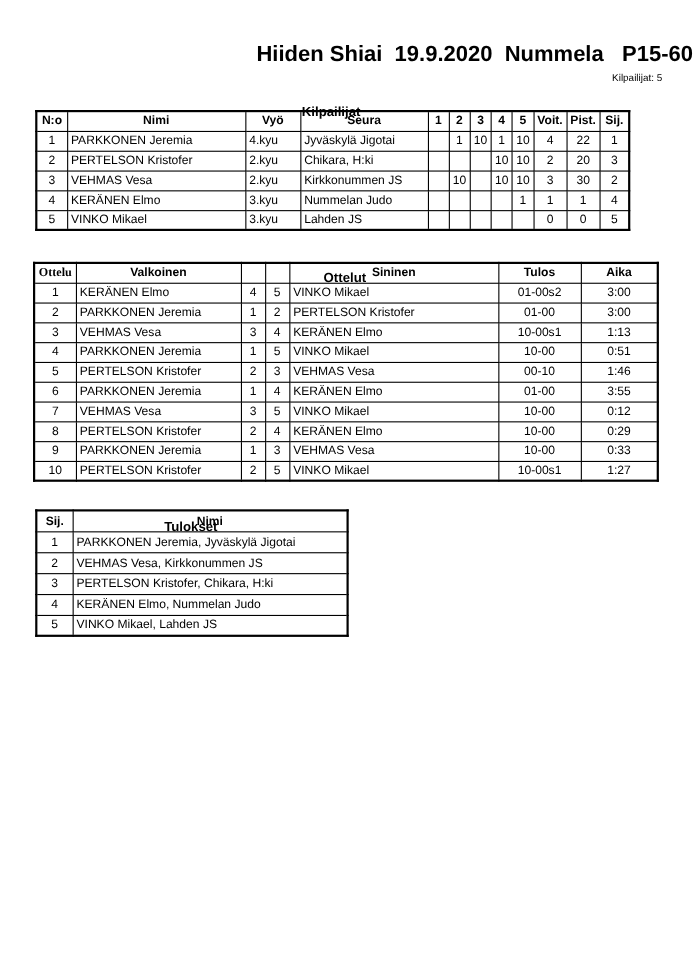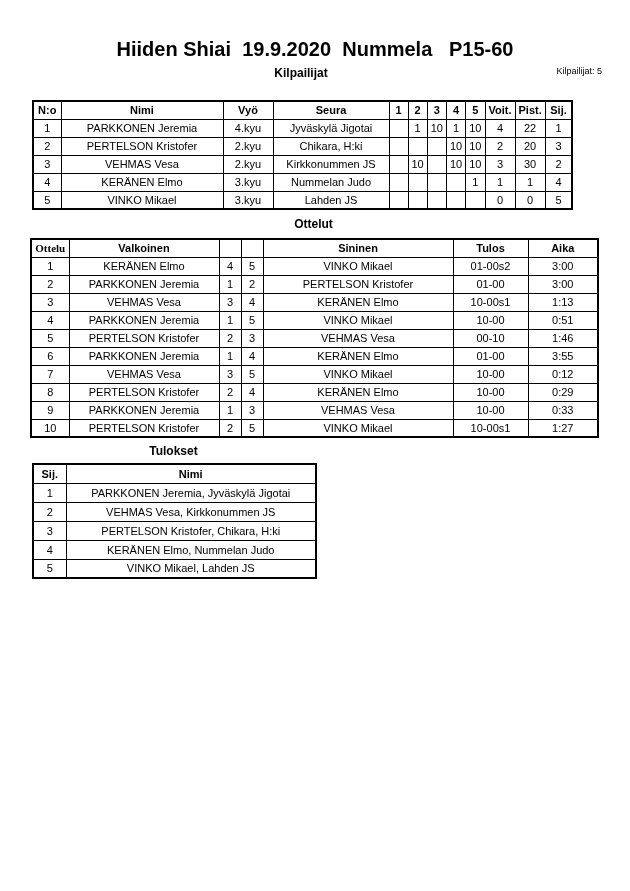--- a/index.html
+++ b/index.html
@@ -10,31 +10,32 @@
     background: #ffffff;
     color: #000000;
     font-family: "Liberation Sans", sans-serif;
     overflow: hidden;
   }
   .page-title {
     position: absolute;
     top: 38px;
     left: 0;
     width: 630px;
-    text-align: center;
+    text-align: right;
     font-size: 20px;
     font-weight: bold;
     white-space: pre;
     margin: 0;
   }
   .section-title {
     position: absolute;
     font-size: 12px;
     font-weight: bold;
     text-align: center;
+    margin-top: 28px;
   }
   .competitors-title { top: 66px; left: 32px; width: 538px; }
   .matches-title     { top: 217px; left: 30px; width: 567px; }
   .results-title     { top: 444px; left: 32px; width: 283px; }
   .count-label {
     position: absolute;
     top: 66px;
     right: 28px;
     font-size: 9px;
   }
@@ -46,21 +47,21 @@
   }
   .tbl th, .tbl td {
     border: 1px solid #000000;
     font-size: 11px;
     padding: 0 3px;
     overflow: hidden;
     white-space: nowrap;
     box-sizing: border-box;
   }
   .tbl th { font-weight: bold; text-align: center; }
-  .tbl td.al { text-align: center; }
+  .tbl td.al { text-align: left; }
   .tbl td.ac { text-align: center; }
   table.competitors { top: 100px;  left: 32px; }
   table.matches     { top: 238px; left: 30px; }
   table.results     { top: 463px; left: 32px; }
   table.competitors tr, table.matches tr { height: 18px; }
   table.results tr { height: 19px; }
 </style>
 </head>
 <body>
 

